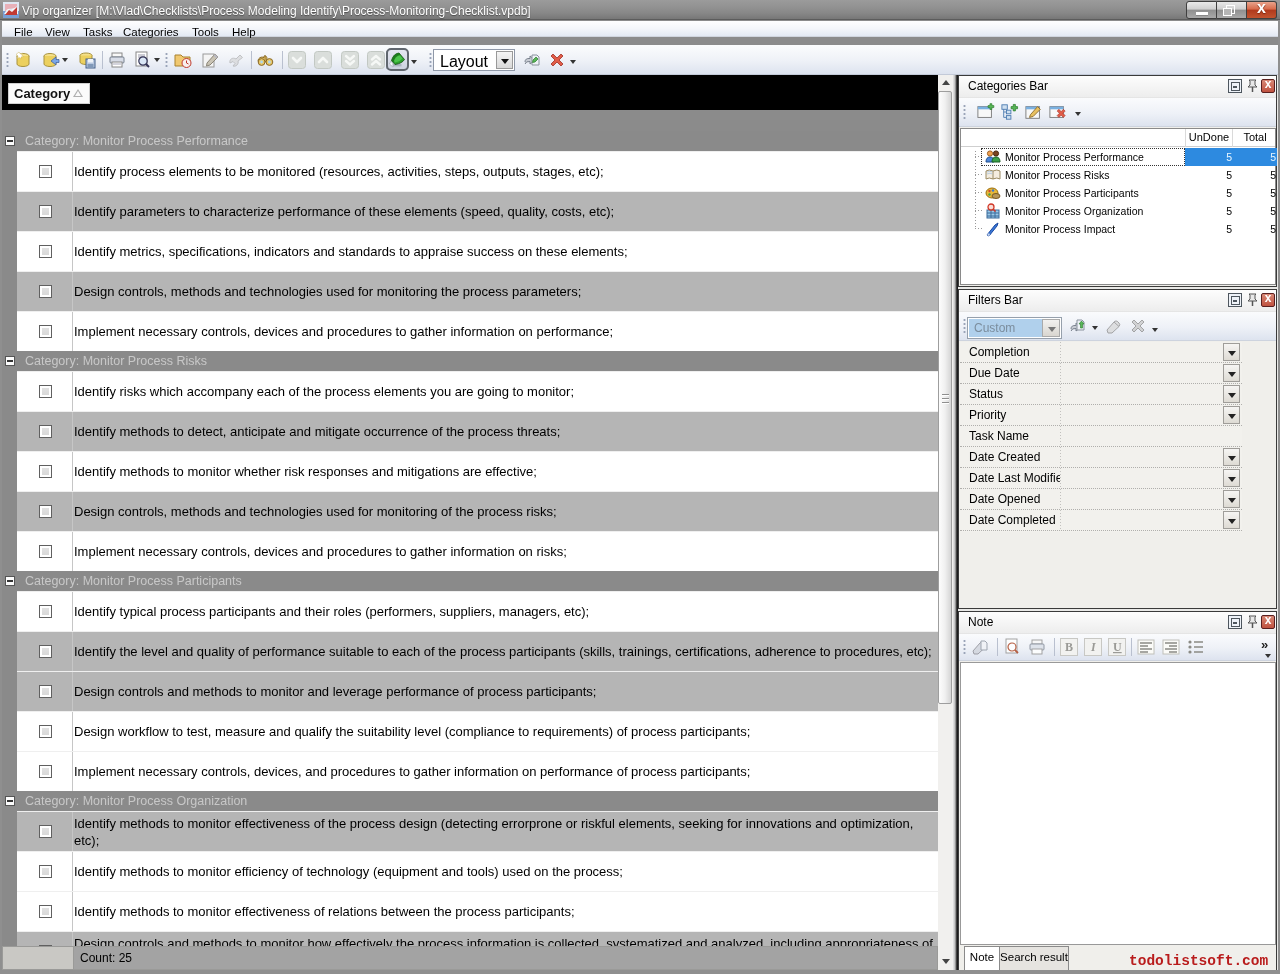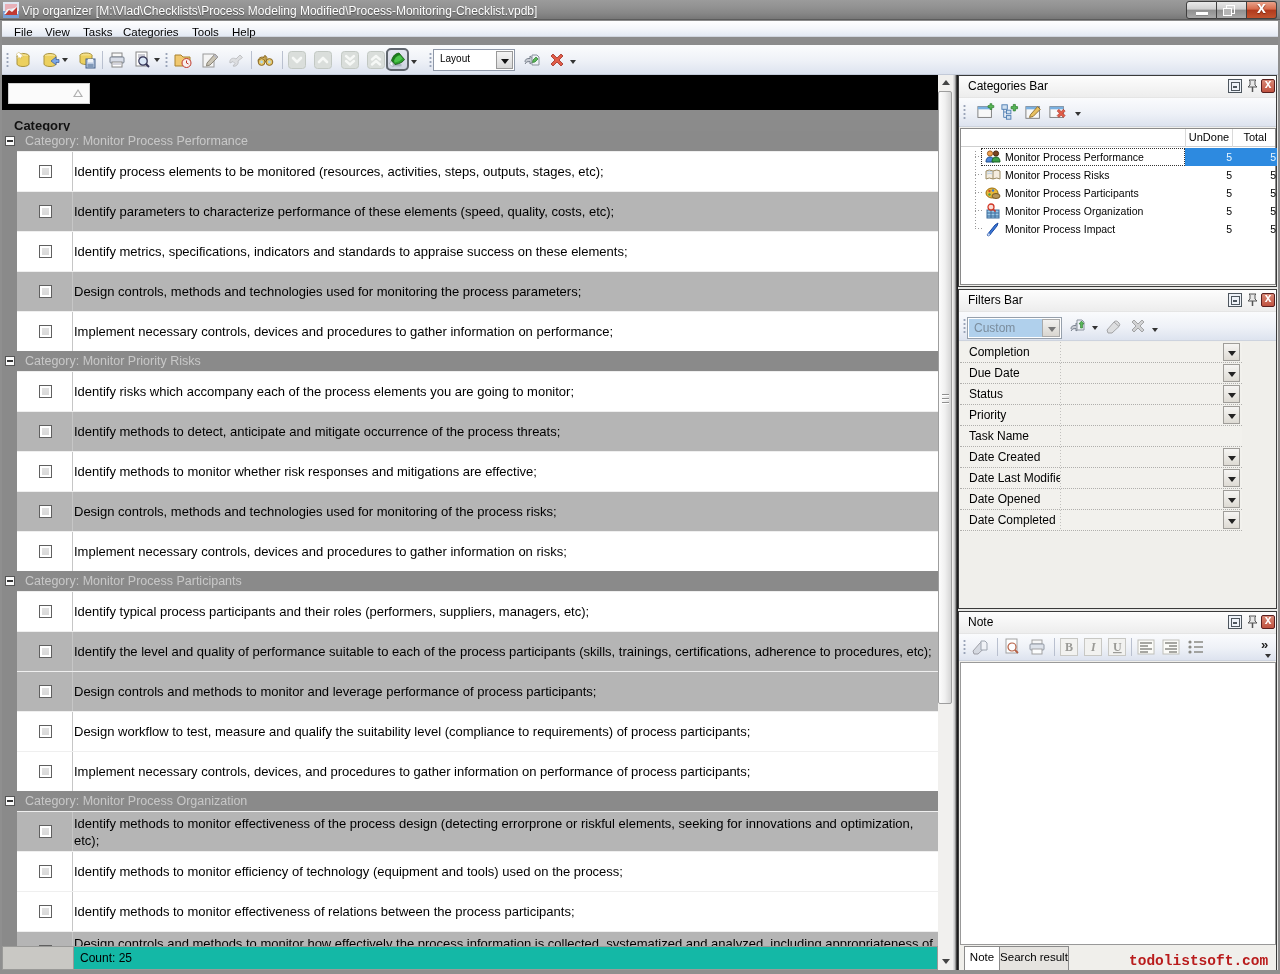--- a/index.html
+++ b/index.html
@@ -37,28 +37,28 @@
   border-bottom:1px solid #c3cad8; }
 .grip { position:absolute; top:7px; width:3px; height:16px;
   background-image:radial-gradient(circle,#9aa4b8 1px, transparent 1.2px);
   background-size:3px 4px; }
 .tsep { position:absolute; top:6px; width:1px; height:18px; background:#b9c0cf; }
 .tico { position:absolute; top:6px; width:18px; height:18px; }
 .dd { position:absolute; width:0; height:0; border-left:3px solid transparent; border-right:3px solid transparent; border-top:4px solid #333; }
 
 
 #laycombo { left:431px; top:4px; width:82px; height:22px; border:1px solid #8f98a8; background:#fff; }
-#laycombo .txt { position:absolute; left:6px; top:3px; font-size:10px; }
+#laycombo .txt { position:absolute; left:6px; top:3px; font-size:16px; }
 #laycombo .btn { position:absolute; right:1px; top:1px; width:17px; height:18px; border:1px solid #999; background:linear-gradient(180deg,#f5f5f5,#d8d8d8); }
 #laycombo .btn::after { content:""; position:absolute; left:4px; top:7px; border-left:4px solid transparent; border-right:4px solid transparent; border-top:5px solid #111; }
 
 
 #blackband { left:2px; top:75px; width:936px; height:35px; background:#000; }
 #catbox { left:8px; top:83px; width:82px; height:21px; background:#fbfbfb; border:1px solid #d0d0d0; }
-#catbox .t { position:absolute; left:5px; top:2px; font-weight:bold; font-size:13px; color:#111;margin-top:32px; }
+#catbox .t { position:absolute; left:5px; top:2px; font-weight:bold; font-size:13px; color:#111; }
 #catbox .tri { position:absolute; left:64px; top:5px; width:0; height:0;
   border-left:5px solid transparent; border-right:5px solid transparent; border-bottom:8px solid #b0b0b0; }
 #catbox .tri::after { content:""; position:absolute; left:-3px; top:2px; width:0; height:0;
   border-left:3px solid transparent; border-right:3px solid transparent; border-bottom:5px solid #fbfbfb; }
 
 #gridhead { left:2px; top:110px; width:936px; height:21px;
   background:linear-gradient(180deg,#ffffff 0%,#f2f2f2 60%,#e2e2e2 100%);
   border-bottom:2px solid #111;margin-top:40px; }
 #gridhead .done { position:absolute; left:0; top:2px; width:72px; text-align:center; font-weight:bold; font-size:13px; }
 #gridhead .name { position:absolute; left:72px; top:2px; width:864px; text-align:left; font-weight:bold; font-size:13px; }
@@ -72,21 +72,21 @@
 .trow { position:relative; margin-left:15px; width:921px; height:40px; border-top:1px solid #efefef; }
 .trow.w { background:#fff; }
 .trow.g { background:#b5b5b5; }
 .trow .cbcell { position:absolute; left:0; top:0; width:56px; height:100%; border-right:1px solid #c6c6c6; }
 .trow .cb { position:absolute; left:22px; top:50%; margin-top:-7px; width:13px; height:13px; border:1px solid #606060;
   background:linear-gradient(180deg,#e4e4e4 0%,#d6d6d6 100%); box-shadow:inset 0 0 0 2px #ffffff; }
 .trow .txt { position:absolute; left:57px; top:0; width:862px; height:100%; display:table; font-size:13px; color:#000; }
 .trow .txt span { display:table-cell; vertical-align:middle; line-height:17px; }
 
 #countbar { left:2px; top:946px; width:936px; height:24px; background:#c9c8c4; border:1px solid #9a9a98; }
-#countwhite { left:73px; top:946px; width:865px; height:24px; background:#14b8a6; border:1px solid #9a9a98; }
+#countwhite { left:73px; top:946px; width:865px; height:24px; background:#a3a3a3; border:1px solid #9a9a98; }
 #countwhite .t { position:absolute; left:6px; top:4px; font-size:12px; color:#000; }
 
 
 #vscroll { left:938px; top:75px; width:15px; height:899px; background:#f1f0ee; }
 #vs-up { position:absolute; left:0; top:0; width:15px; height:16px; }
 #vs-up::after { content:""; position:absolute; left:4px; top:5px; border-left:4px solid transparent; border-right:4px solid transparent; border-bottom:5px solid #444; }
 #vs-thumb { position:absolute; left:0px; top:16px; width:14px; height:613px; border:1px solid #9e9e9e; border-radius:2px;
   background:linear-gradient(90deg,#fdfdfd 0%,#f0f0f0 50%,#d5d5d5 100%); }
 #vs-thumb .ridge { position:absolute; left:3px; width:7px; height:1px; background:#8f8f8f; box-shadow:0 1px 0 #fff; }
 #vs-down { position:absolute; left:0; top:878px; width:15px; height:16px; }
@@ -151,21 +151,21 @@
 <body>
 
 <div id="titlebar" class="abs"></div>
 <svg class="abs" style="left:3px;top:2px" width="16" height="16" viewBox="0 0 16 16">
   <rect x="0" y="0" width="16" height="16" fill="#dfe7f2"></rect>
   <rect x="0" y="9" width="16" height="7" fill="#7a9fd4"></rect>
   <path d="M1 12 L5 6 L8 9 L12 3 L15 8 L15 12 Z" fill="#f3f6fa"></path>
   <path d="M2 10 C5 4 10 9 14 4 L14 2 L2 2 Z" fill="#e8b0b8"></path>
   <path d="M2 13 L6 8 L9 10 L14 5 L14 13 Z" fill="#c23b34"></path>
 </svg>
-<div id="titletext" class="abs">Vip organizer [M:\Vlad\Checklists\Process Modeling Modified\Process-Monitoring-Checklist.vpdb]</div>
+<div id="titletext" class="abs">Vip organizer [M:\Vlad\Checklists\Process Modeling Identify\Process-Monitoring-Checklist.vpdb]</div>
 <div id="btnmin" class="abs winbtn"></div>
 <div id="btnmax" class="abs winbtn">
     <div class="sq1"></div>
     <div class="sq2"></div>
   </div>
 <div id="btnclose" class="abs winbtn"></div>
 
 <div id="menubar" class="abs">
   <span style="left:12px">File</span>
   <span style="left:43px">View</span>
@@ -327,21 +327,21 @@
   <div class="trow w">
       <div class="cbcell">
         <span class="cb"></span>
       </div>
       <div class="txt">
         <span>Implement necessary controls, devices and procedures to gather information on performance;</span>
       </div>
     </div>
   <div class="catrow">
       <span class="minus"></span>
-      <span class="lbl">Category: Monitor Priority Risks</span>
+      <span class="lbl">Category: Monitor Process Risks</span>
     </div>
   <div class="trow w">
       <div class="cbcell">
         <span class="cb"></span>
       </div>
       <div class="txt">
         <span>Identify risks which accompany each of the process elements you are going to monitor;</span>
       </div>
     </div>
   <div class="trow g">

